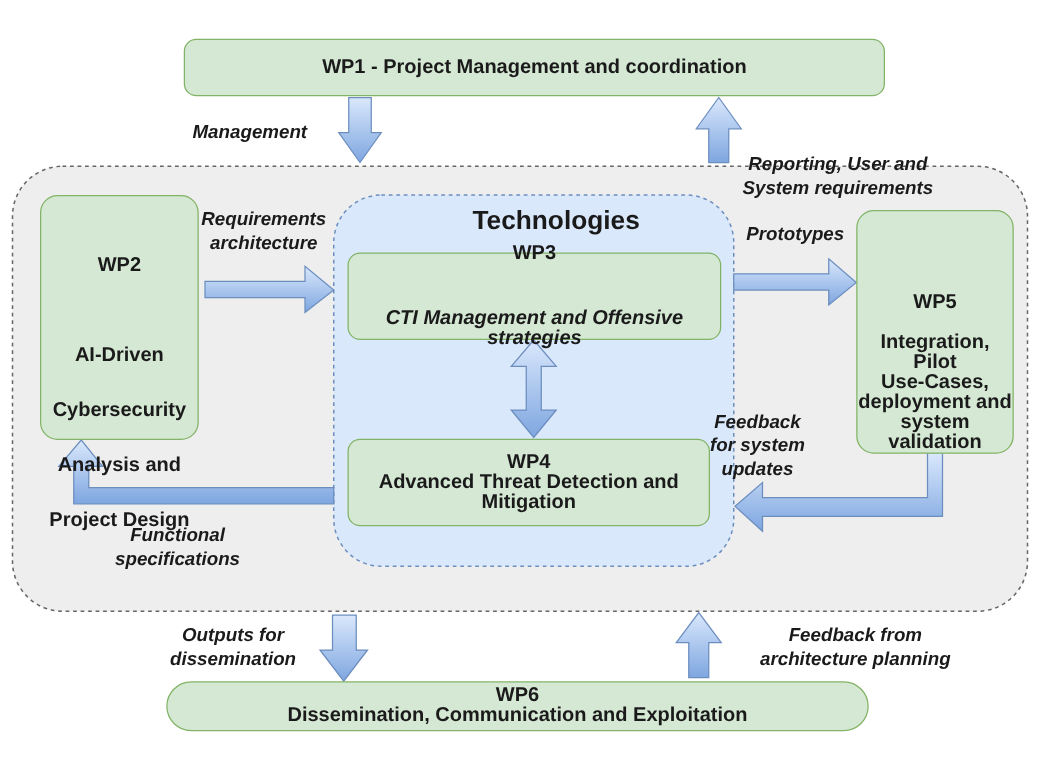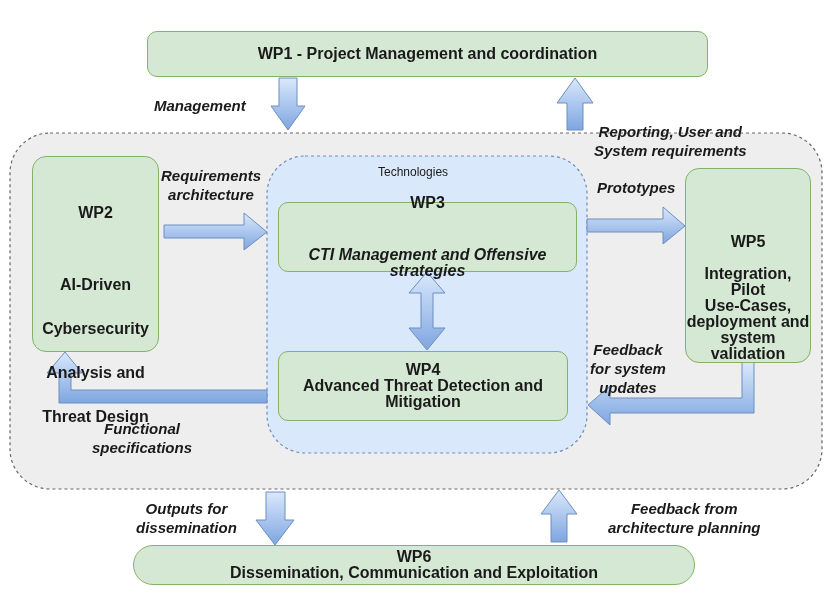--- a/index.html
+++ b/index.html
@@ -8,21 +8,21 @@
   svg.bg { position:absolute; left:0; top:0; }
   .box { position:absolute; box-sizing:border-box; display:flex; flex-direction:column;
          align-items:center; justify-content:center; text-align:center;
          background:#d5e8d4; border:1.5px solid #82b366; border-radius:10px;
          font-weight:bold; font-size:16px; line-height:16px; }
   .box .t { font-weight:bold; }
   .box .s { font-weight:bold; }
   .box .it { font-style:italic; }
   .lbl { position:absolute; font-weight:bold; font-style:italic; font-size:15px;
          line-height:19px; text-align:center; color:#1a1a1a; }
-  .title { position:absolute; font-weight:normal; font-size:12px; }
+  .title { position:absolute; font-weight:bold; font-size:21px; }
 </style>
 </head>
 <body>
 
 <svg class="bg" width="838" height="614" viewBox="0 0 838 614">
   <defs>
     <linearGradient id="gv" x1="0" y1="0" x2="0" y2="1">
       <stop offset="0" stop-color="#dae8fc"></stop>
         <stop offset="1" stop-color="#7ea6e0"></stop>
     </linearGradient>
@@ -63,21 +63,21 @@
 <div class="box" style="left:147px; top:31px; width:561px; height:46px;">
   <span class="t">WP1 - Project Management and coordination</span>
 </div>
 
 <div class="box" style="left:32px; top:156px; width:127px; height:196px; justify-content:flex-start; padding-top:48px; border-radius:14px;gap:28px;">
   <span class="t">WP2</span>
   <span style="height:16px"></span>
   <span class="s">AI-Driven</span>
   <span class="s">Cybersecurity</span>
   <span class="s">Analysis and</span>
-  <span class="s">Threat Design</span>
+  <span class="s">Project Design</span>
 </div>
 
 <div class="title" style="left:378px; top:165px;">Technologies</div>
 
 <div class="box" style="left:278px; top:202px; width:299px; height:70px;gap:36px;">
   <span class="t">WP3</span>
   <span class="s it">CTI Management and Offensive strategies</span>
 </div>
 
 <div class="box" style="left:278px; top:351px; width:290px; height:70px;">
@@ -106,21 +106,21 @@
   <div>System requirements</div>
 </div>
 
 <div class="lbl" style="left:161px; top:166px;">
   <div>Requirements</div>
   <div>architecture</div>
 </div>
 
 <div class="lbl" style="left:597px; top:178px;">Prototypes</div>
 
-<div class="lbl" style="left:590px; top:328px;margin-top:12px;">
+<div class="lbl" style="left:568px; top:328px;">
   <div>Feedback</div>
   <div>for system</div>
   <div>updates</div>
 </div>
 
 <div class="lbl" style="left:92px; top:419px;">
   <div>Functional</div>
   <div>specifications</div>
 </div>
 

